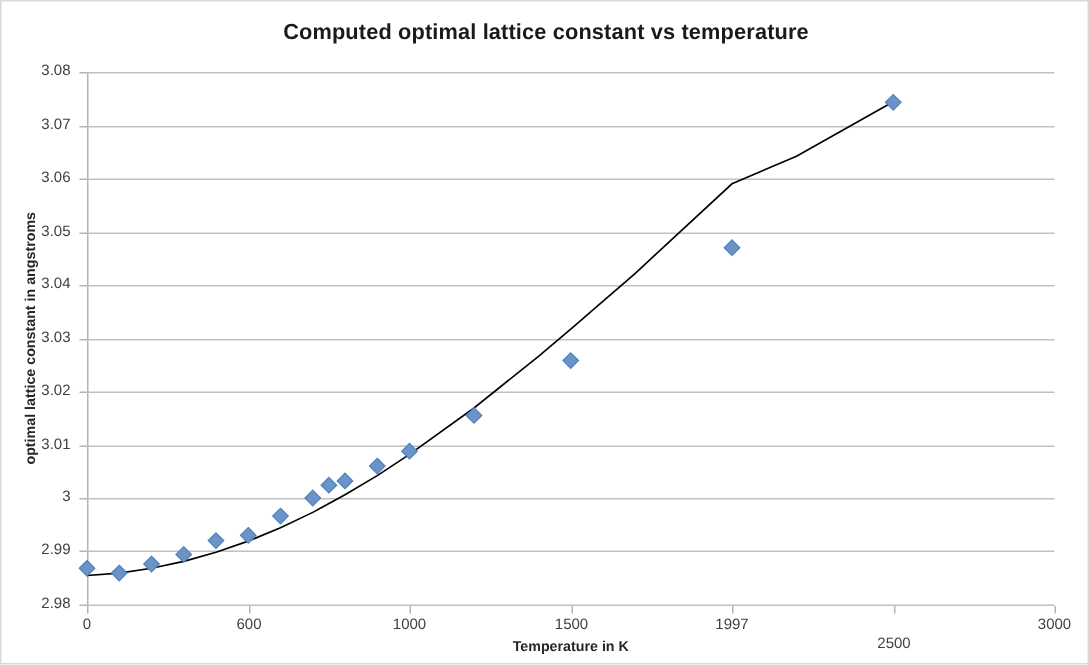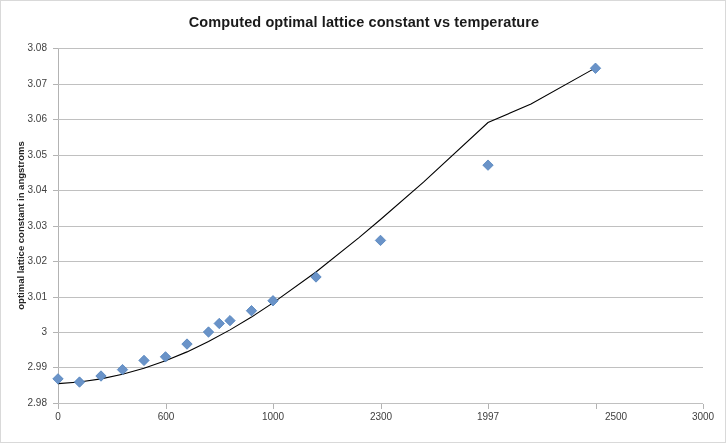--- a/index.html
+++ b/index.html
@@ -153,25 +153,25 @@
       <div class="y-label" style="top: 42px;">3.08</div>
     </div>
   <div id="ticks-labels-x">
       <div class="x-tick" style="left: 57px;"></div>
       <div class="x-label" style="left: 57px;">0</div>
       <div class="x-tick" style="left: 165px;"></div>
       <div class="x-label" style="left: 165px;">600</div>
       <div class="x-tick" style="left: 272px;"></div>
       <div class="x-label" style="left: 272px;">1000</div>
       <div class="x-tick" style="left: 380px;"></div>
-      <div class="x-label" style="left: 380px;">2300</div>
+      <div class="x-label" style="left: 380px;">1500</div>
       <div class="x-tick" style="left: 487px;"></div>
       <div class="x-label" style="left: 487px;">1997</div>
       <div class="x-tick" style="left: 595px;"></div>
-      <div class="x-label" style="left: 615px;">2500</div>
+      <div class="x-label" style="left: 595px; margin-top: 13px;">2500</div>
       <div class="x-tick" style="left: 702px;"></div>
       <div class="x-label" style="left: 702px;">3000</div>
     </div>
 
   <div id="plot-area">
     <div id="gridlines">
         <div class="gridline" style="top: 355px;"></div>
         <div class="gridline" style="top: 319px;"></div>
         <div class="gridline" style="top: 284px;"></div>
         <div class="gridline" style="top: 249px;"></div>
@@ -199,14 +199,15 @@
           <polygon class="marker" points="193.5,257.5000000000008 198.7,262.7000000000008 193.5,267.9000000000008 188.3,262.7000000000008"></polygon>
           <polygon class="marker" points="215,247.56000000000034 220.2,252.76000000000033 215,257.9600000000003 209.8,252.76000000000033"></polygon>
           <polygon class="marker" points="258,223.7750000000006 263.2,228.9750000000006 258,234.17500000000058 252.8,228.9750000000006"></polygon>
           <polygon class="marker" points="322.5,187.21000000000072 327.7,192.4100000000007 322.5,197.6100000000007 317.3,192.4100000000007"></polygon>
           <polygon class="marker" points="430,111.94999999999958 435.2,117.14999999999958 430,122.34999999999958 424.8,117.14999999999958"></polygon>
           <polygon class="marker" points="537.5,15.035000000000128 542.7,20.235000000000127 537.5,25.435000000000127 532.3,20.235000000000127"></polygon>
         </g>
     </svg>
   </div>
 
+  <div id="x-axis-title">Temperature in K</div>
 
 </div>
 
 </body></html>

